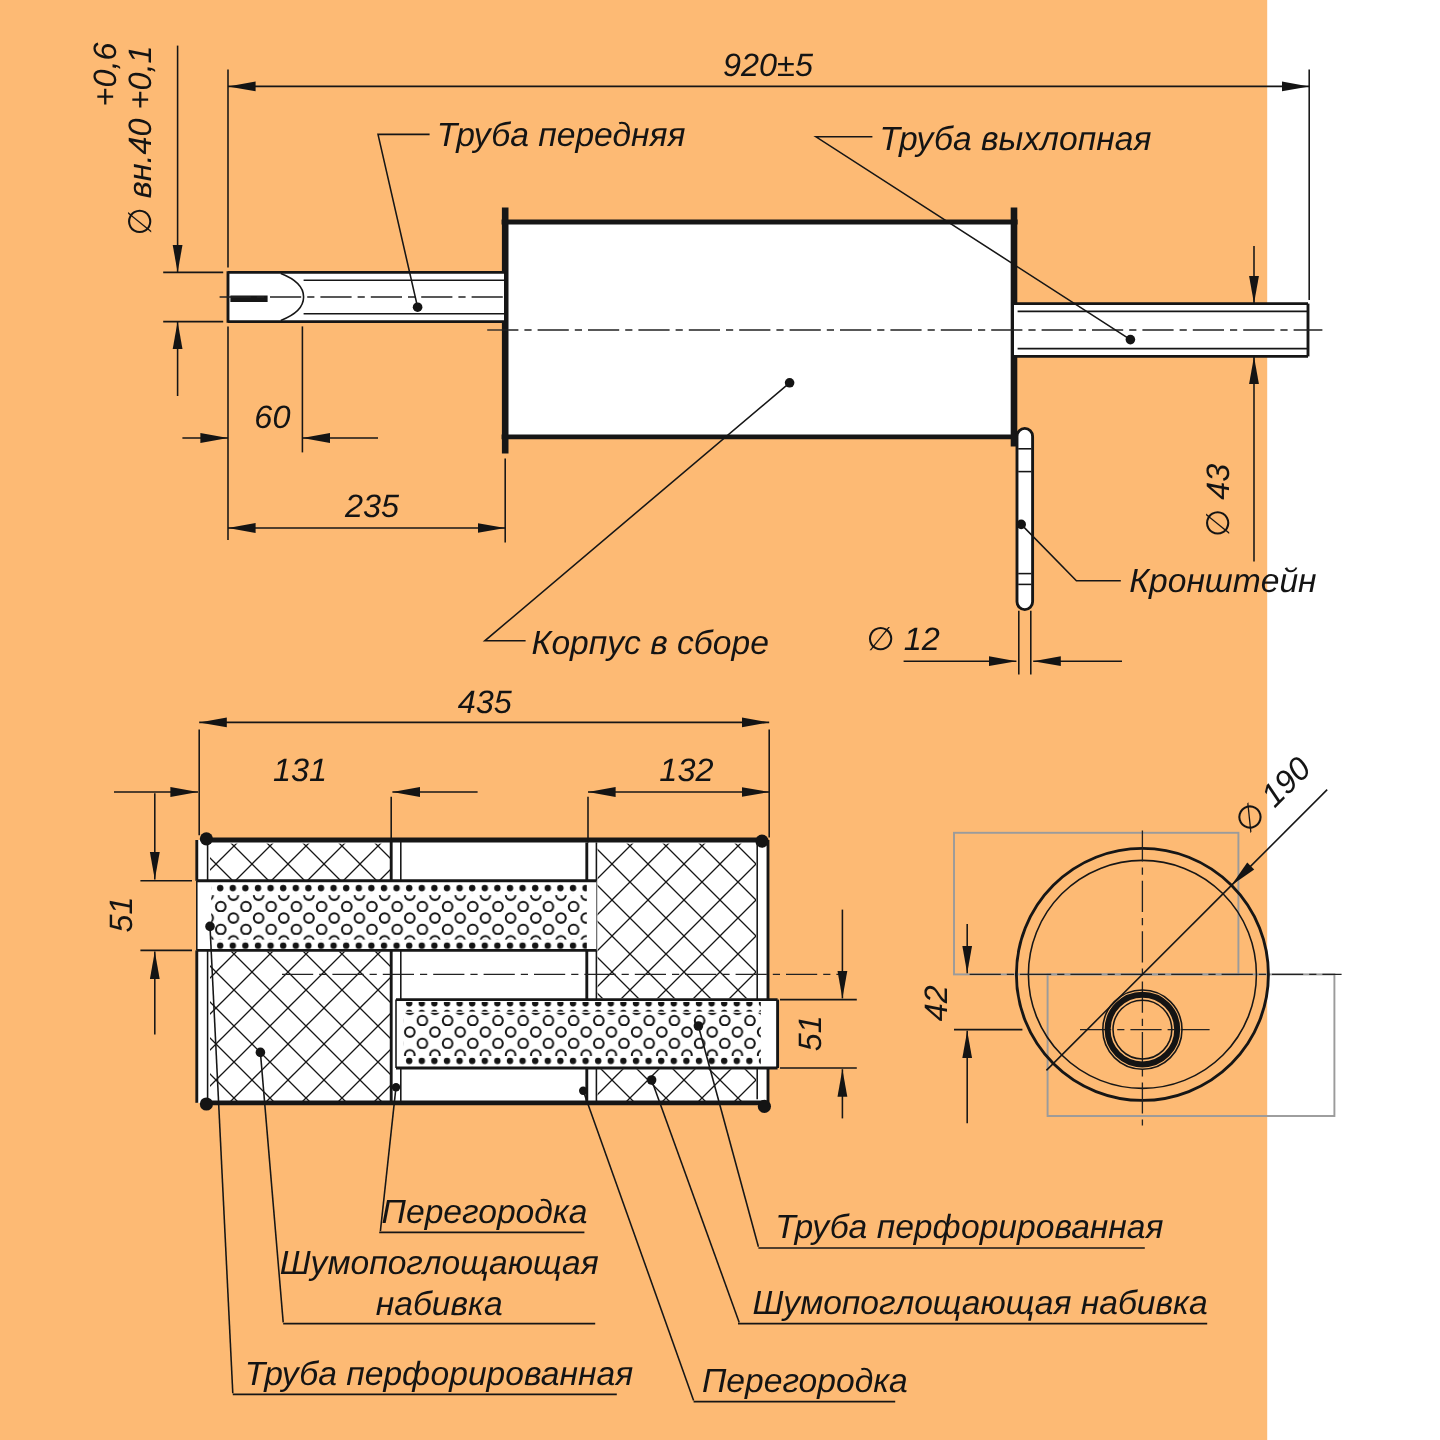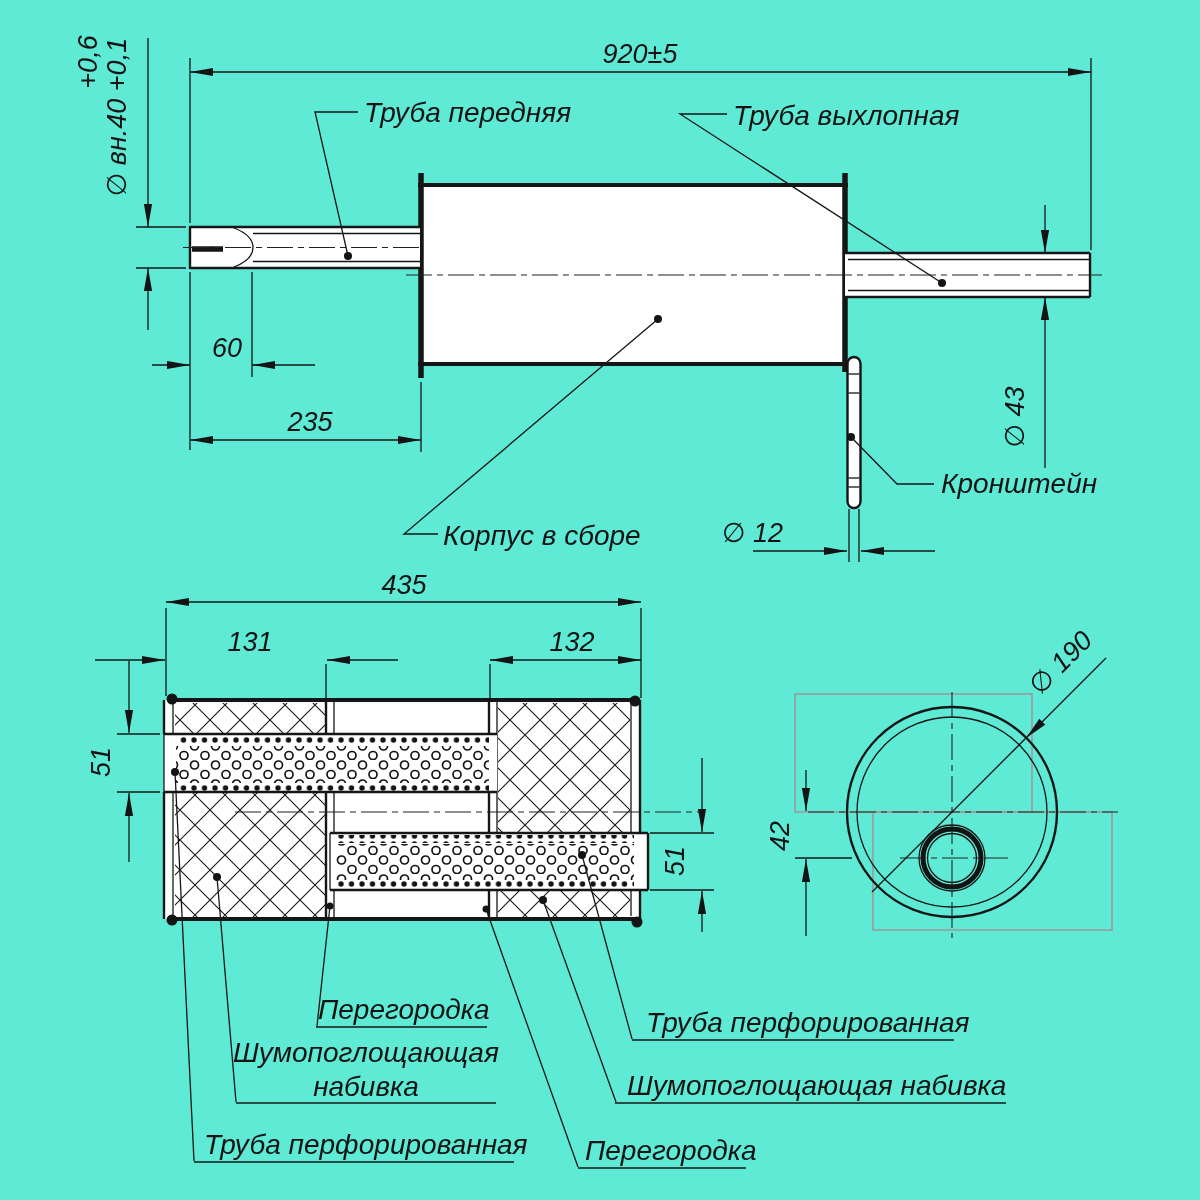--- a/index.html
+++ b/index.html
@@ -1,16 +1,16 @@
 <!DOCTYPE html>
 <html><head>
 <meta charset="utf-8">
 <style>
   html,body{margin:0;padding:0;background:#fff;}
-  #stage{width:1200px;height:1200px;position:relative;background:#5eead4;}
+  #stage{width:1056px;height:1200px;position:relative;background:#fdba74;}
   svg{display:block;}
   text{font-family:"Liberation Sans","DejaVu Sans",sans-serif;font-style:italic;fill:#141414;}
   .dim{font-size:27px;}
   .lbl{font-size:28px;}
   .thin{stroke:#161616;stroke-width:1.3;fill:none;}
   .med{stroke:#161616;stroke-width:2.4;fill:none;}
   .thick{stroke:#161616;stroke-width:4;fill:none;}
   .cl{stroke:#222;stroke-width:1.1;fill:none;stroke-dasharray:26 5 6 5;}
   .gray{stroke:#9b9b9b;stroke-width:1.6;fill:none;}
 </style>

